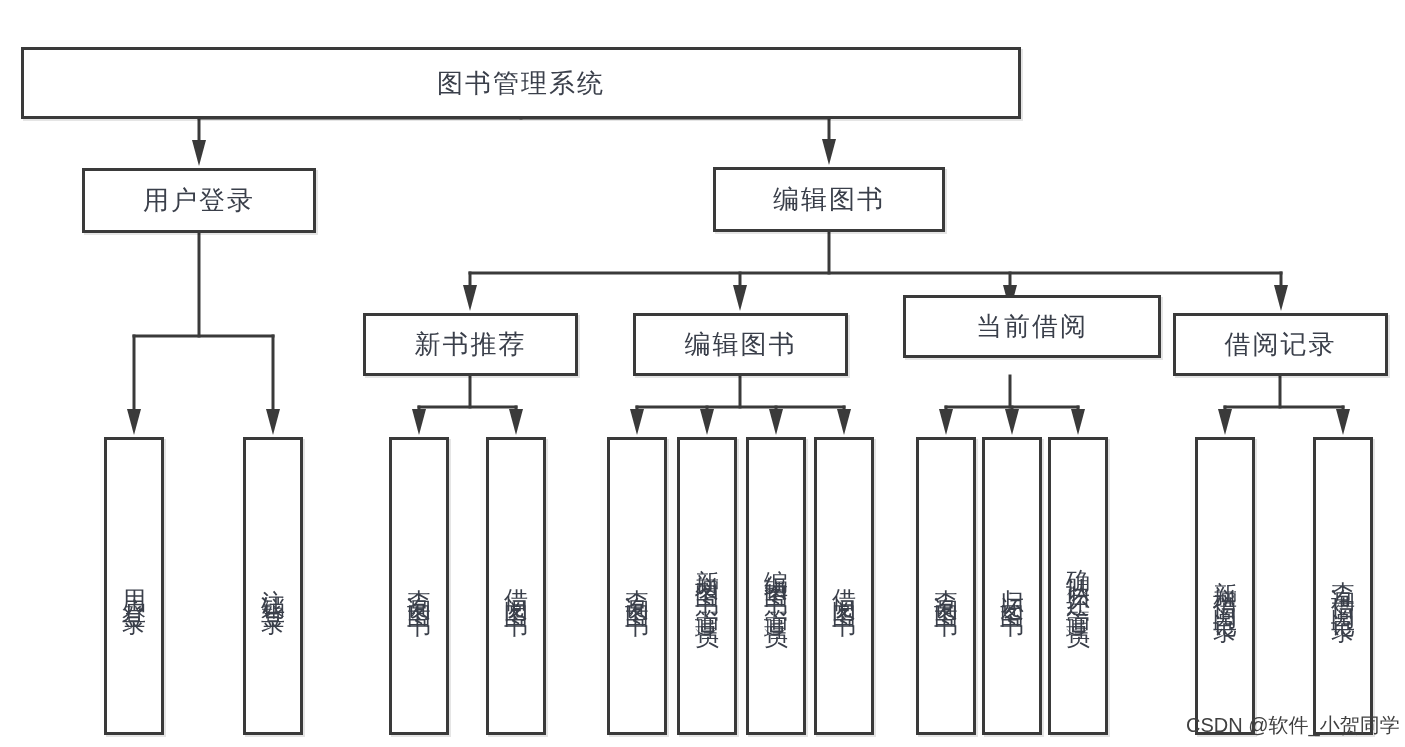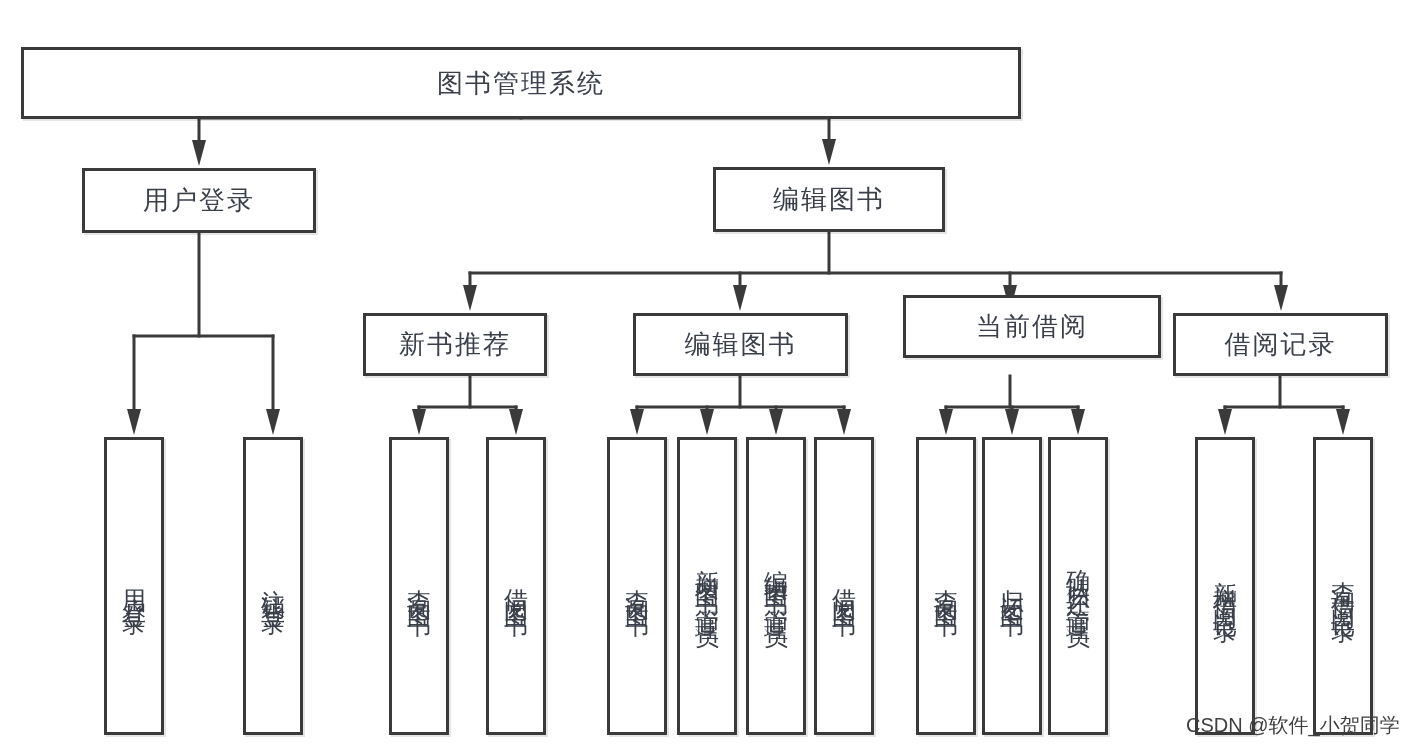--- a/index.html
+++ b/index.html
@@ -110,21 +110,21 @@
       <polygon points="1218,409 1232,409 1225,435" fill="#3a3a3a"></polygon>
       <line x1="1343" y1="407" x2="1343" y2="411" stroke="#3a3a3a" stroke-width="3" stroke-linecap="square"></line>
       <polygon points="1336,409 1350,409 1343,435" fill="#3a3a3a"></polygon>
     </svg>
 
   <div class="hbox" style="left:21px;top:13px;width:1000px;height:72px;margin-top:34px;">图书管理系统</div>
 
   <div class="hbox" style="left:82px;top:168px;width:234px;height:65px;">用户登录</div>
   <div class="hbox" style="left:713px;top:167px;width:232px;height:65px;">编辑图书</div>
 
-  <div class="hbox" style="left:363px;top:313px;width:184px;height:63px;">新书推荐</div>
+  <div class="hbox" style="left:363px;top:313px;width:215px;height:63px;">新书推荐</div>
   <div class="hbox" style="left:633px;top:313px;width:215px;height:63px;">编辑图书</div>
   <div class="hbox" style="left:903px;top:295px;width:258px;height:63px;">当前借阅</div>
   <div class="hbox" style="left:1173px;top:313px;width:215px;height:63px;">借阅记录</div>
 
   <div class="vbox" style="left:104px;top:437px;">
     <span>用户登录</span>
   </div>
   <div class="vbox" style="left:243px;top:437px;">
     <span>注销登录</span>
   </div>

